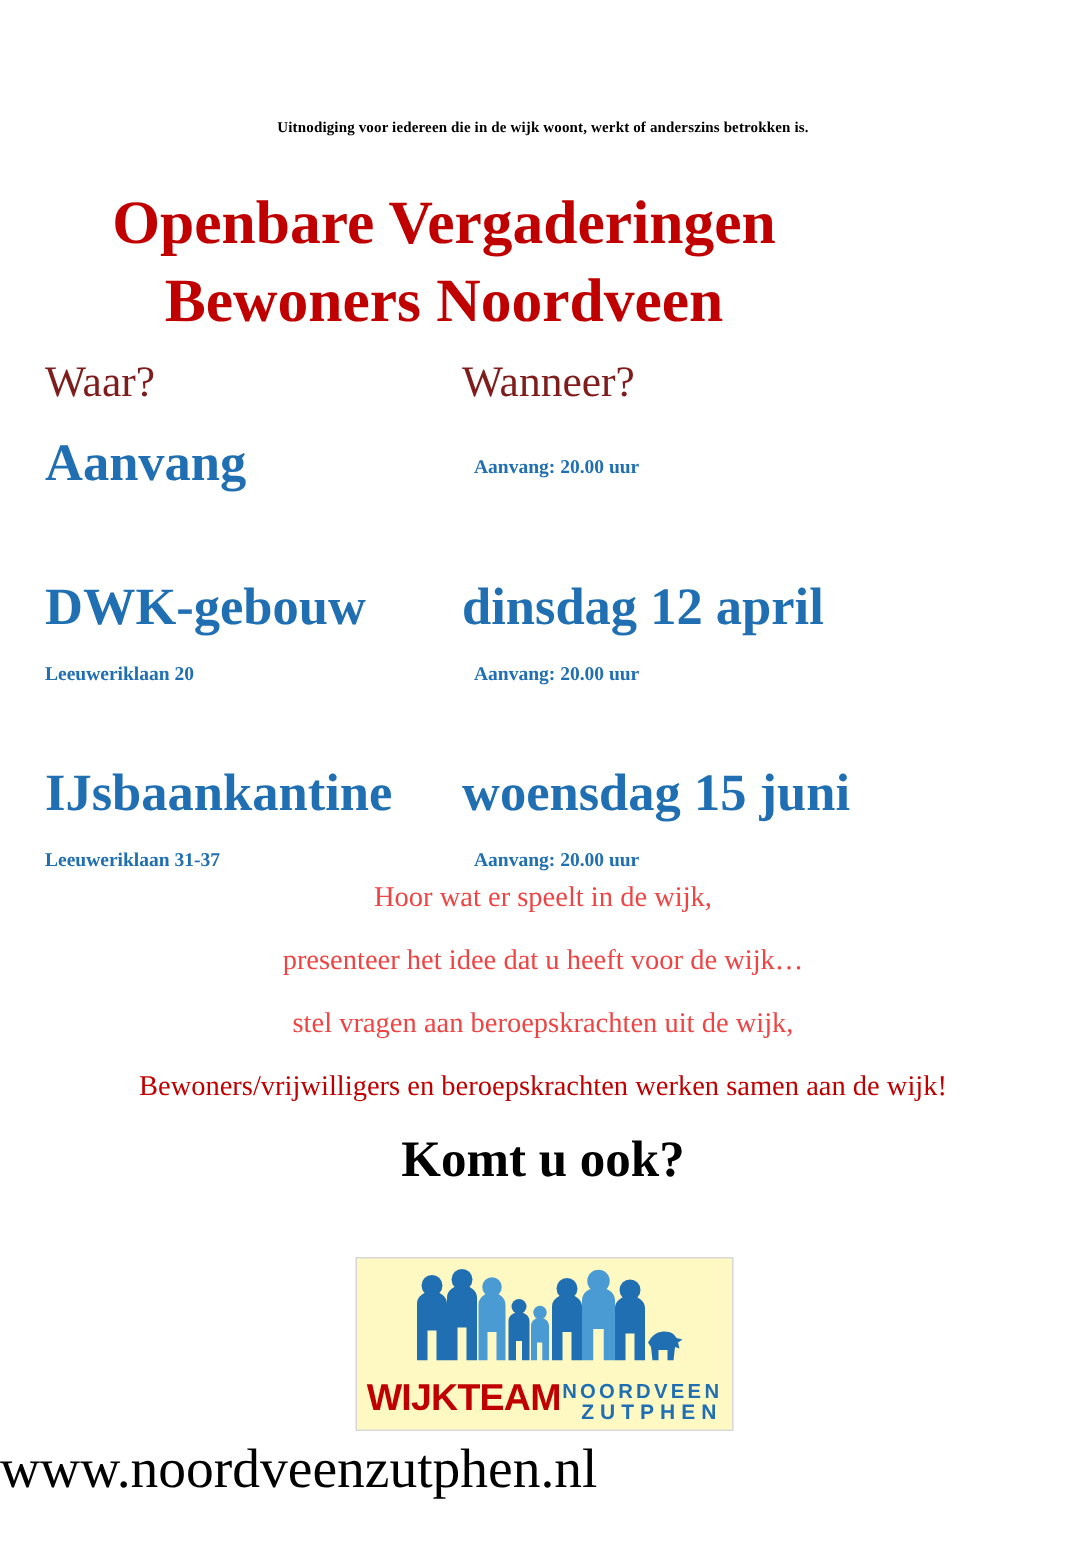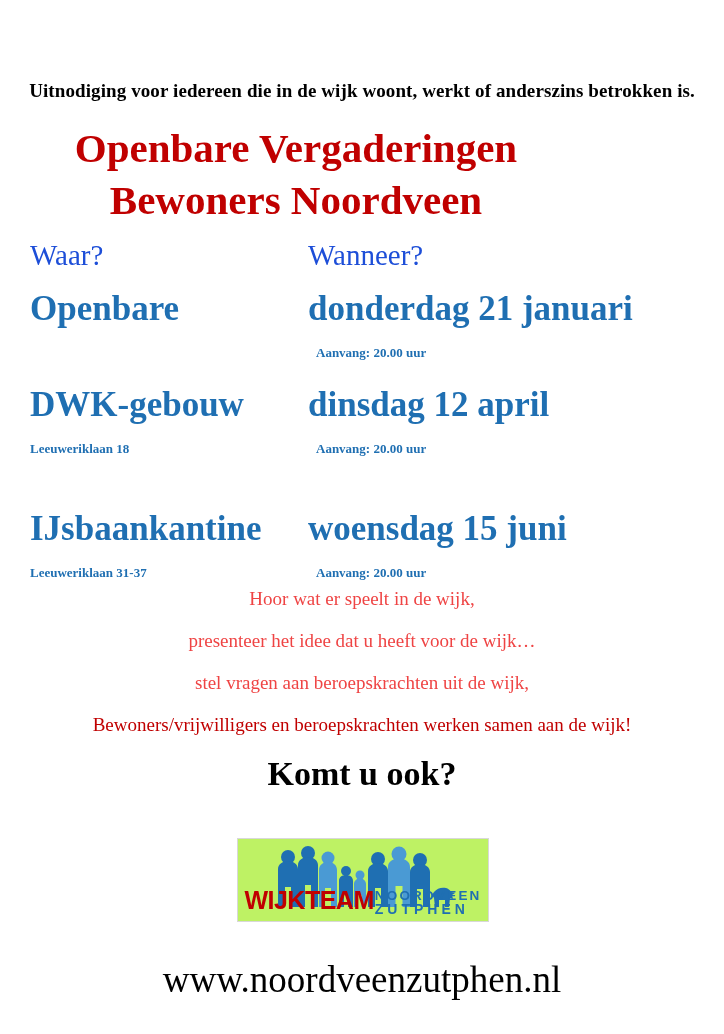--- a/index.html
+++ b/index.html
@@ -21,21 +21,21 @@
     width: 724px;
     height: 1034px;
     box-sizing: border-box;
   }
   .invite-line {
     position: absolute;
     top: 80px;
     left: 0;
     width: 724px;
     text-align: center;
-    font-size: 19px;
+    font-size: 10px;
     font-weight: bold;
     letter-spacing: 0.1px;
     color: #000000;
   }
   .main-title {
     position: absolute;
     top: 122px;
     left: 0;
     width: 592px;
     text-align: center;
@@ -65,21 +65,21 @@
     left: 0;
     width: 280px;
   }
   .col-right {
     position: absolute;
     left: 278px;
     width: 400px;
   }
   .q-head {
     font-size: 29px;
-    color: #1d4ed8;
+    color: #7f1d1d;
     font-weight: normal;
     line-height: 34px;
   }
   .big-blue {
     font-size: 35px;
     color: #1F6FB2;
     font-weight: bold;
     line-height: 42px;
     white-space: nowrap;
   }
@@ -121,22 +121,22 @@
     text-align: center;
     font-size: 34px;
     font-weight: bold;
     color: #000000;
   }
   .logo-wrap {
     position: absolute;
     top: 838px;
     left: 237px;
     width: 252px;
-    height: 84px;
-    background: #bef264;
+    height: 116px;
+    background: #fef9c3;
     border: 1px solid #d8d8d8;
     box-sizing: border-box;
   }
   .logo-people {
     position: absolute;
     top: 6px;
     left: 50%;
     transform: translateX(-50%);
     width: 190px;
     height: 62px;
@@ -152,21 +152,21 @@
   .logo-text .wijkteam {
     font-size: 25px;
     font-weight: bold;
     color: #C00000;
     letter-spacing: -0.5px;
     font-family: "Liberation Sans", sans-serif;
   }
   .logo-text .stack {
     display: inline-block;
     vertical-align: bottom;
-    text-align: left;
+    text-align: right;
     margin-left: 1px;
   }
   .logo-text .noordveen {
     display: block;
     font-size: 13.5px;
     font-weight: bold;
     color: #1F6FB2;
     letter-spacing: 2.2px;
     font-family: "Liberation Sans", sans-serif;
     line-height: 14px;
@@ -178,21 +178,21 @@
     color: #1F6FB2;
     letter-spacing: 4px;
     font-family: "Liberation Sans", sans-serif;
     line-height: 12px;
   }
   .website {
     position: absolute;
     top: 958px;
     left: 0;
     width: 724px;
-    text-align: center;
+    text-align: left;
     font-size: 37px;
     color: #000000;
   }
 </style>
 </head>
 <body>
 
 <div class="poster">
 
   <div class="invite-line">Uitnodiging voor iedereen die in de wijk woont, werkt of anderszins betrokken is.</div>
@@ -208,35 +208,34 @@
       <div class="col-left">
         <div class="q-head">Waar?</div>
       </div>
       <div class="col-right">
         <div class="q-head">Wanneer?</div>
       </div>
     </div>
 
     <div class="row" style="height:96px;">
       <div class="col-left">
-        <div class="big-blue">Openbare</div>
+        <div class="big-blue">Aanvang</div>
         <div class="gap-small"></div>
       </div>
       <div class="col-right">
-        <div class="big-blue">donderdag 21 januari</div>
         <div class="gap-small"></div>
         <div class="small-blue" style="margin-left:8px;">Aanvang: 20.00 uur</div>
       </div>
     </div>
 
     <div class="row" style="height:96px;">
       <div class="col-left">
         <div class="big-blue">DWK-gebouw</div>
         <div class="gap-small"></div>
-        <div class="small-blue">Leeuweriklaan 18</div>
+        <div class="small-blue">Leeuweriklaan 20</div>
       </div>
       <div class="col-right">
         <div class="big-blue">dinsdag 12 april</div>
         <div class="gap-small"></div>
         <div class="small-blue" style="margin-left:8px;">Aanvang: 20.00 uur</div>
       </div>
     </div>
 
     <div class="row" style="height:96px;margin-top:28px;">
       <div class="col-left">

